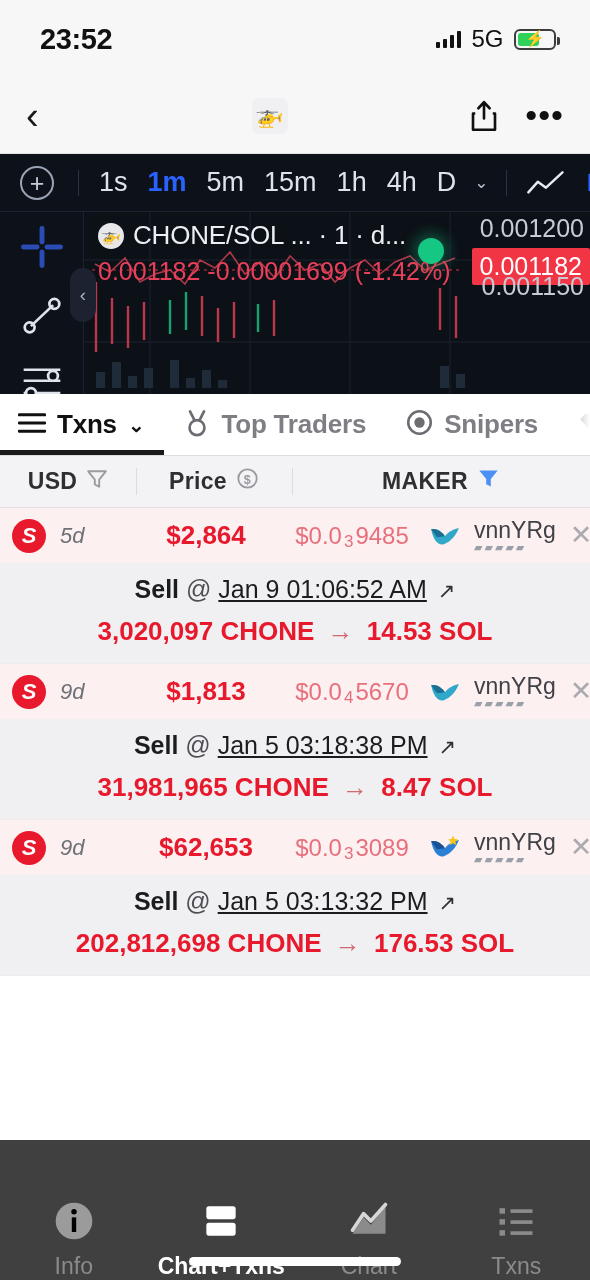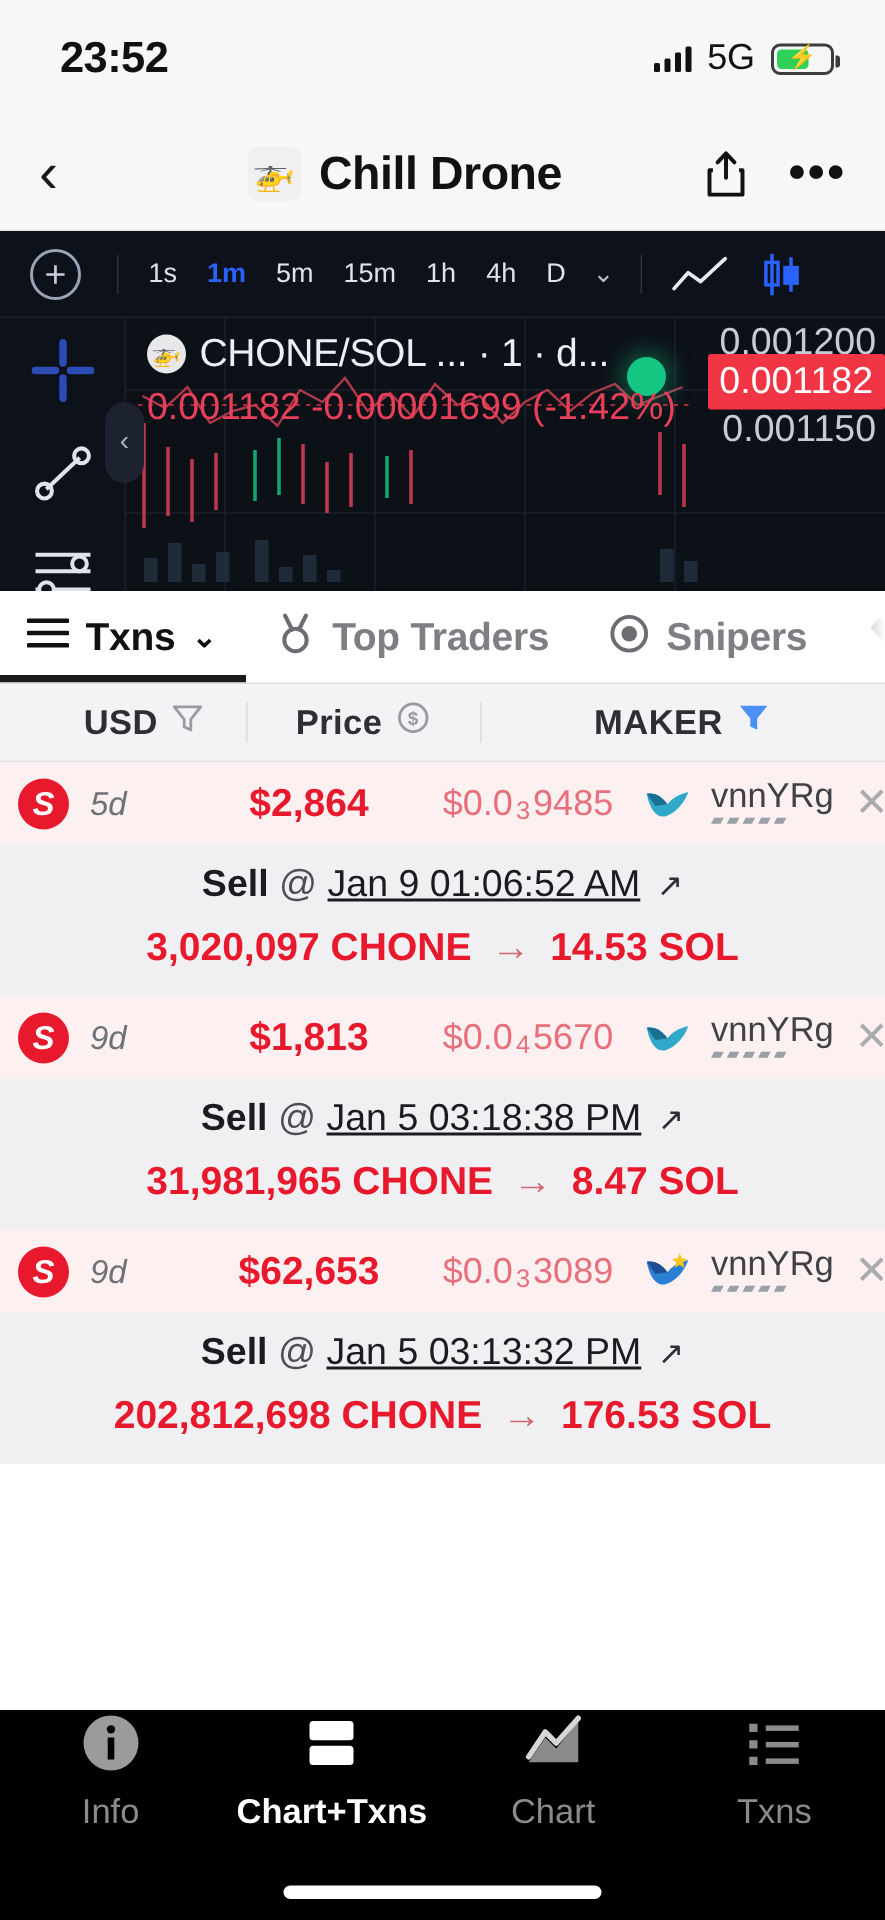--- a/index.html
+++ b/index.html
@@ -56,21 +56,21 @@
   .tf-bar {
     height:58px; display:flex; align-items:center; gap:0;
     background:#0d1119; border-bottom:1px solid #1b2230; padding:0 10px;
   }
   .plus-ico {
     width:34px;height:34px;border-radius:50%;border:2px solid #9aa4b5;
     display:flex;align-items:center;justify-content:center;color:#c4ccd8;font-size:25px;
     margin:0 14px 0 10px; line-height:0; cursor:pointer; flex:0 0 auto;
   }
   .vsep { width:1px; height:26px; background:#2a3342; margin:0 10px; flex:0 0 auto; }
-  .tf { font-size:18px; color:#dfe4ec; padding:0 10px; cursor:pointer; white-space:nowrap; }
+  .tf { font-size:27px; color:#dfe4ec; padding:0 10px; cursor:pointer; white-space:nowrap; }
   .tf.active { color:#2962ff; font-weight:600; }
   .chev { color:#b7c0cd; font-size:17px; padding:0 8px; cursor:pointer; }
   .ctype { padding:0 9px; cursor:pointer; display:flex; align-items:center; }
 
   .chart-body { position:relative; height:182px; background:#0c1017; }
   .chart-canvas { position:absolute; inset:0; }
 
   .left-tools {
     position:absolute; left:0; top:0; bottom:0; width:84px;
     background:#0d1119; border-right:1px solid #1b2230;
@@ -109,21 +109,21 @@
   .tab-lbl { font-size:26px; color:#7e7e84; font-weight:600; letter-spacing:-0.2px; }
   .tab.active .tab-lbl { color:#111; }
   .tab.active::after { content:""; position:absolute; left:0; right:0; bottom:0; height:5px; background:#1a1a1a; }
   .tab-fade { position:absolute; right:0; top:0; bottom:0; width:46px; background:linear-gradient(to right,rgba(255,255,255,0),#fff); pointer-events:none; }
 
   
   .colhead { height:52px; flex:0 0 52px; display:flex; background:#f3f3f5; border-bottom:1px solid #e0e0e3; }
   .ch { display:flex; align-items:center; justify-content:center; gap:9px; font-size:23px; font-weight:700; color:#2e2e33; letter-spacing:0.3px; position:relative; }
   .ch + .ch::before { content:""; position:absolute; left:0; top:12px; bottom:12px; width:1px; background:#dcdce0; }
   .ch-txn { flex:0 0 138px; }
-  .ch-usd { flex:0 0 136px;margin-left:28px; }
+  .ch-usd { flex:0 0 136px; }
   .ch-price{ flex:0 0 156px; }
   .ch-maker{ flex:1; }
 
   
   .txlist { flex:1; overflow:hidden; background:#fff; }
   .tx { border-bottom:1px solid #ececed; }
   .tx-main { height:55px; display:flex; align-items:center; background:#fdf0f1; }
   .c-txn { flex:0 0 138px; display:flex; align-items:center; gap:14px; padding-left:12px; }
   .badge-s { width:34px;height:34px;border-radius:50%;background:#e8192c;color:#fff;font-size:22px;font-weight:700;
              display:flex;align-items:center;justify-content:center;font-style:italic;flex:0 0 34px; }
@@ -140,21 +140,21 @@
 
   .tx-detail { background:#f0f0f2; padding:12px 0 16px; text-align:center; }
   .det-line1 { font-size:25px; color:#4d4f54; }
   .det-line1 b { color:#1b1c20; font-weight:700; }
   .det-time { text-decoration:underline; color:#1b1c20; cursor:pointer; }
   .ext-ico { font-size:21px; color:#2e3035; padding-left:4px; }
   .det-line2 { font-size:26px; font-weight:700; color:#e8192c; margin-top:12px; }
   .det-line2 .arrow { color:#d06a72; font-weight:400; padding:0 6px; }
 
   
-  .botnav { height:140px; flex:0 0 140px; background:#000000; display:flex; align-items:flex-start; position:relative; }
+  .botnav { height:140px; flex:0 0 140px; background:#404040; display:flex; align-items:flex-end; position:relative; }
   .nav { flex:1; display:flex; flex-direction:column; align-items:center; gap:10px; cursor:pointer; }
   .nav-lbl { font-size:23px; color:#8b8b8b; }
   .nav.active .nav-lbl { color:#fff; font-weight:600; }
   .home-ind { position:absolute; left:50%; transform:translateX(-50%); bottom:14px; width:212px; height:9px; background:#fff; border-radius:5px; }
 </style>
 </head>
 <body>
 
 <div class="phone">
 
@@ -172,21 +172,20 @@
         <div class="fill"></div>
           <div class="bolt">⚡</div>
       </div>
     </div>
   </div>
 
   <div class="appbar">
     <div class="back-btn">‹</div>
     <div class="title-wrap">
       <div class="token-logo">🚁</div>
-      <div class="app-title">Chill Drone</div>
     </div>
     <div class="appbar-actions">
       <div class="share-ico">
         <svg width="30" height="34" viewBox="0 0 24 26">
           <path d="M12 2 L12 15 M12 2 L7.5 6.8 M12 2 L16.5 6.8" stroke="#111" stroke-width="2.1" fill="none" stroke-linecap="round"></path>
           <path d="M5 11 L3.2 11 L3.2 24 L20.8 24 L20.8 11 L19 11" stroke="#111" stroke-width="2.1" fill="none" stroke-linejoin="round"></path>
         </svg>
       </div>
       <div class="dots-ico">•••</div>
     </div>
@@ -298,21 +297,21 @@
       <div class="legend">
         <div class="legend-row1">
           <div class="lg-ava">🚁</div>
           <div class="lg-sym">CHONE/SOL ... · 1 · d...</div>
         </div>
         <div class="legend-row2">0.001182 -0.00001699 (-1.42%)</div>
       </div>
 
       <div class="price-axis">
         <div class="pa-lbl" style="top:2px;">0.001200</div>
-        <div class="pa-cur" style="top:24px;">0.001182</div>
+        <div class="pa-cur" style="top:36px;">0.001182</div>
         <div class="pa-lbl" style="top:60px;">0.001150</div>
       </div>
     </div>
 
   </div>
 
   <div class="tabs">
     <div class="tab active">
       <span>
         <svg width="28" height="22" viewBox="0 0 24 18">

